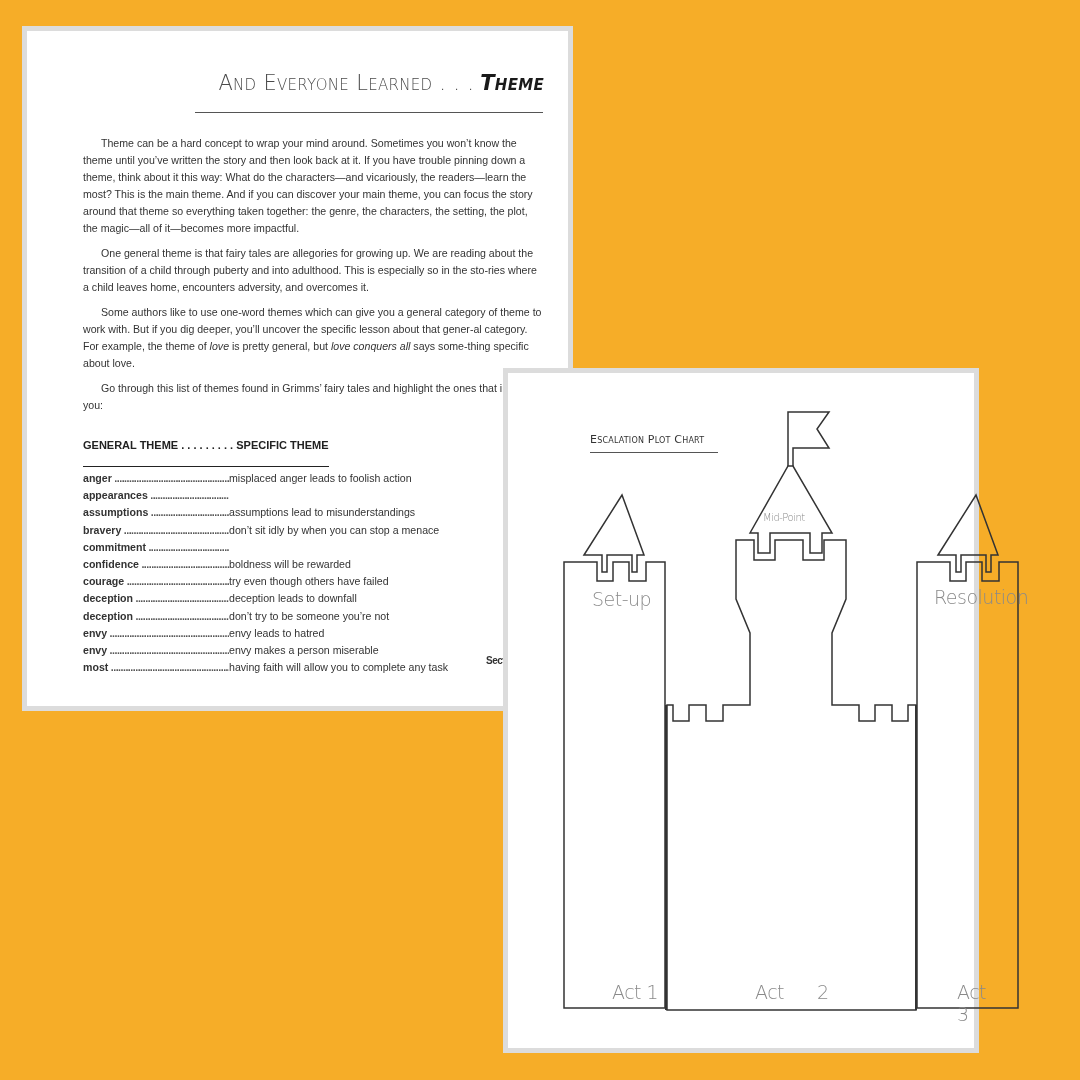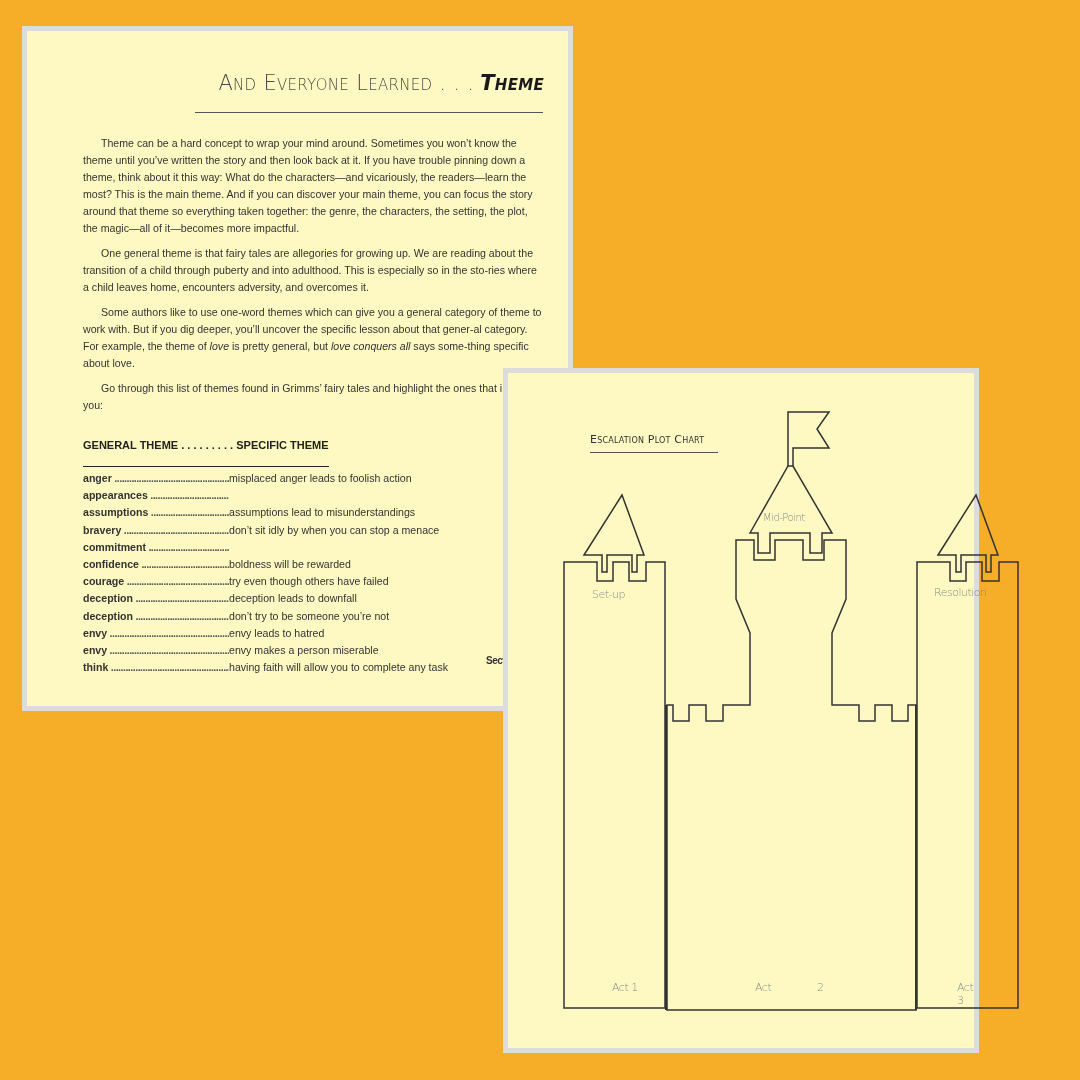--- a/index.html
+++ b/index.html
@@ -2,21 +2,21 @@
 <html><head>
   <meta charset="utf-8">
   <style>
     html, body { margin: 0; padding: 0; }
     body {
       width: 1080px; height: 1080px; position: relative; overflow: hidden;
       background: #f6ad28;
       font-family: "Liberation Sans", sans-serif;
     }
     .page {
-      position: absolute; background: #fef9c3;
+      position: absolute; background: #ffffff;
       border: 5px solid #dcdcdc;
       box-sizing: border-box;
     }
     #page1 { left: 22px; top: 26px; width: 551px; height: 685px; }
     #page2 { left: 503px; top: 368px; width: 476px; height: 685px; }
 
     .p1-title {
       position: absolute; left: 170px; top: 40px; width: 347px;
       text-align: right; font-size: 21px; color: #4a4a4a;
       font-variant: small-caps; letter-spacing: 0.3px; white-space: nowrap;
@@ -39,21 +39,21 @@
     .tr .gen::after { content: " ........................................................................"; letter-spacing: -0.5px; color: #555; }
     .tr .spec { flex: 1; }
     .sect { position: absolute; left: 459px; top: 624px; font-size: 10px; font-weight: bold; color: #333; font-family: "Liberation Sans Narrow", "Liberation Sans", sans-serif; letter-spacing: -0.5px; }
 
     .chart-title {
       position: absolute; left: 82px; top: 60px; font-size: 11px; color: #333;
       font-variant: small-caps; font-family: "DejaVu Sans", sans-serif; letter-spacing: 0.2px;
     }
     .chart-rule { position: absolute; left: 82px; top: 79px; width: 128px; height: 1px; background: #555; }
     .castle { position: absolute; left: 0; top: 0; }
-    .clabel { position: absolute; font-size: 11px; color: #8a8a8a; font-family: "DejaVu Sans", sans-serif; font-weight: 300; letter-spacing: -0.5px; }
+    .clabel { position: absolute; font-size: 19px; color: #8a8a8a; font-family: "DejaVu Sans", sans-serif; font-weight: 300; letter-spacing: -0.5px; }
   </style>
 </head>
 <body>
 
 <div class="page" id="page1">
   <div class="p1-title">
     <span>And Everyone Learned . . .</span><span class="emph">Theme</span>
   </div>
   <div class="p1-rule"></div>
 
@@ -103,21 +103,21 @@
         </div>
         <div class="tr">
           <span class="gen">envy</span>
           <span class="spec">envy leads to hatred</span>
         </div>
         <div class="tr">
           <span class="gen">envy</span>
           <span class="spec">envy makes a person miserable</span>
         </div>
         <div class="tr">
-          <span class="gen">think</span>
+          <span class="gen">most</span>
           <span class="spec">having faith will allow you to complete any task</span>
         </div>
       </div>
   </div>
 
   <div class="sect">Sect</div>
 </div>
 
 <div class="page" id="page2">
   <div class="chart-title">Escalation Plot Chart</div>

